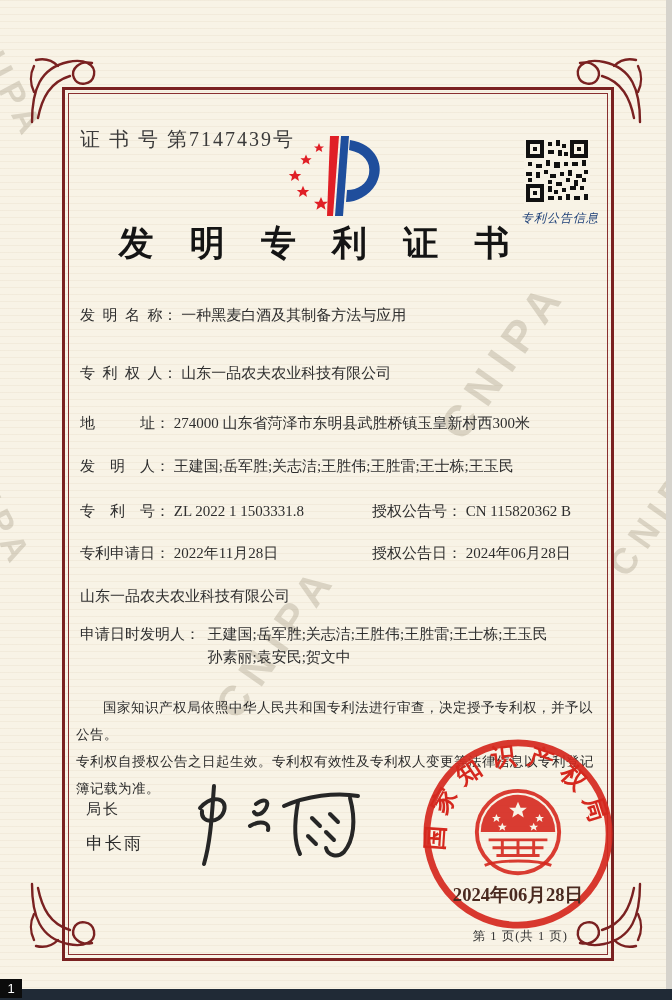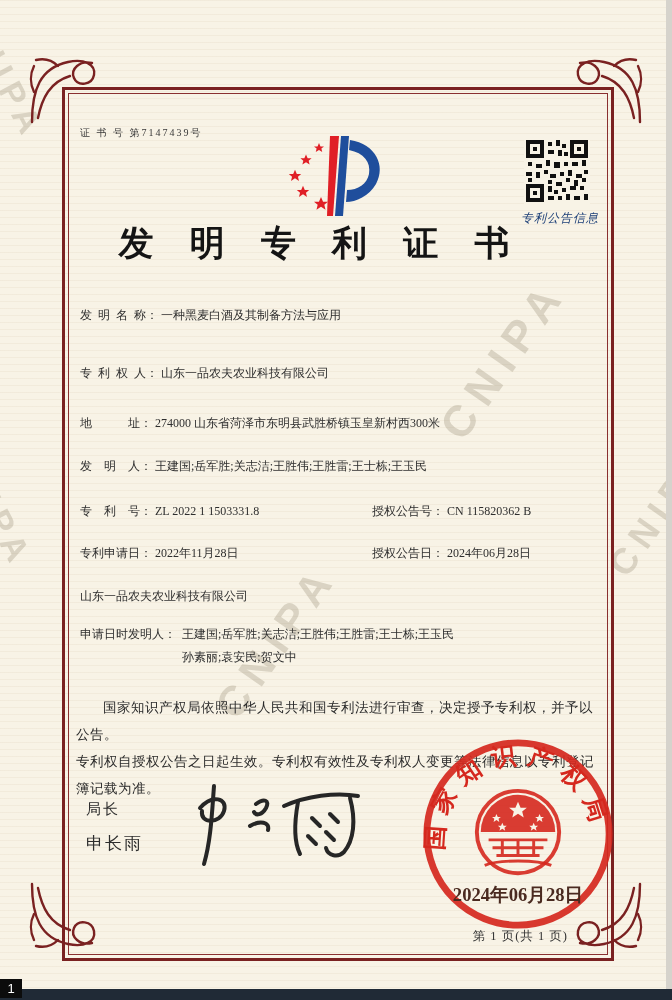--- a/index.html
+++ b/index.html
@@ -6,29 +6,29 @@
   body{background:#e9e6df;font-family:"Liberation Serif", serif;}
   .page{
     position:relative; width:672px; height:1000px; overflow:hidden;
     background:
       repeating-linear-gradient(to bottom, rgba(205,185,155,0.14) 0 1px, rgba(0,0,0,0) 1px 7px),
       #f8f3e6;
   }
   .frame{position:absolute; left:62px; top:87px; width:546px; height:868px;
          border:3px solid #7a2121;}
   .frame-inner{position:absolute; inset:3px; border:1px solid #8a3030;}
-  .cert-number{position:absolute; left:80px; top:126px; font-size:10px; letter-spacing:2px; color:#3a3a3a;}
+  .cert-number{position:absolute; left:80px; top:126px; font-size:20px; letter-spacing:2px; color:#3a3a3a;}
   .logo{position:absolute; left:272px; top:132px;}
   .qr{position:absolute; left:524px; top:138px;}
   .qr-caption{position:absolute; left:500px; top:210px; width:120px; text-align:center;
               font-size:12px; font-style:italic; color:#1c3f77; letter-spacing:1px;}
   .title{position:absolute; left:0; top:220px; width:640px; text-align:center;
          font-size:35px; font-weight:700; letter-spacing:12px; color:#141414;
          font-family:"DejaVu Serif","Liberation Serif",serif;}
-  .fields{position:absolute; left:80px; top:298px; width:520px; font-size:12px; color:#2e2e2e;}
+  .fields{position:absolute; left:80px; top:298px; width:520px; font-size:15px; color:#2e2e2e;}
   .frow{position:relative; display:flex; align-items:flex-start; line-height:23px;}
   .frow .lab{white-space:pre; flex:none;}
   .frow .val{flex:1;}
   .r1{margin-top:6px;}
   .r2{margin-top:35px;}
   .r3{margin-top:27px;}
   .r4{margin-top:20px;}
   .r5{margin-top:22px;}
   .r6{margin-top:19px;}
   .r7{margin-top:20px;}

